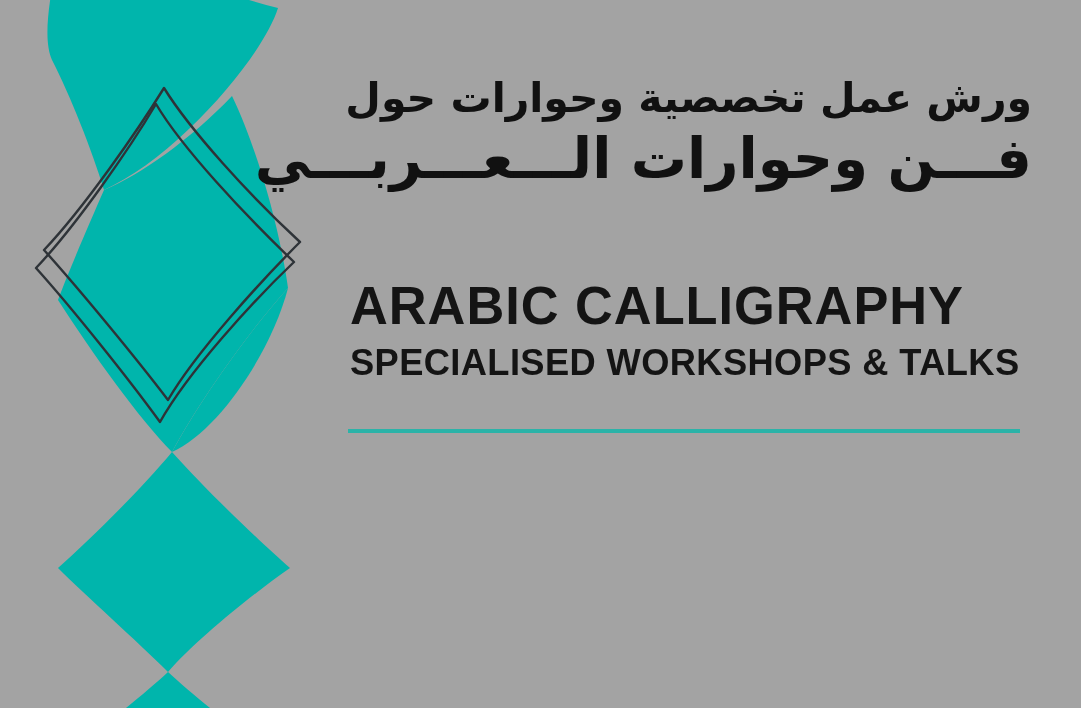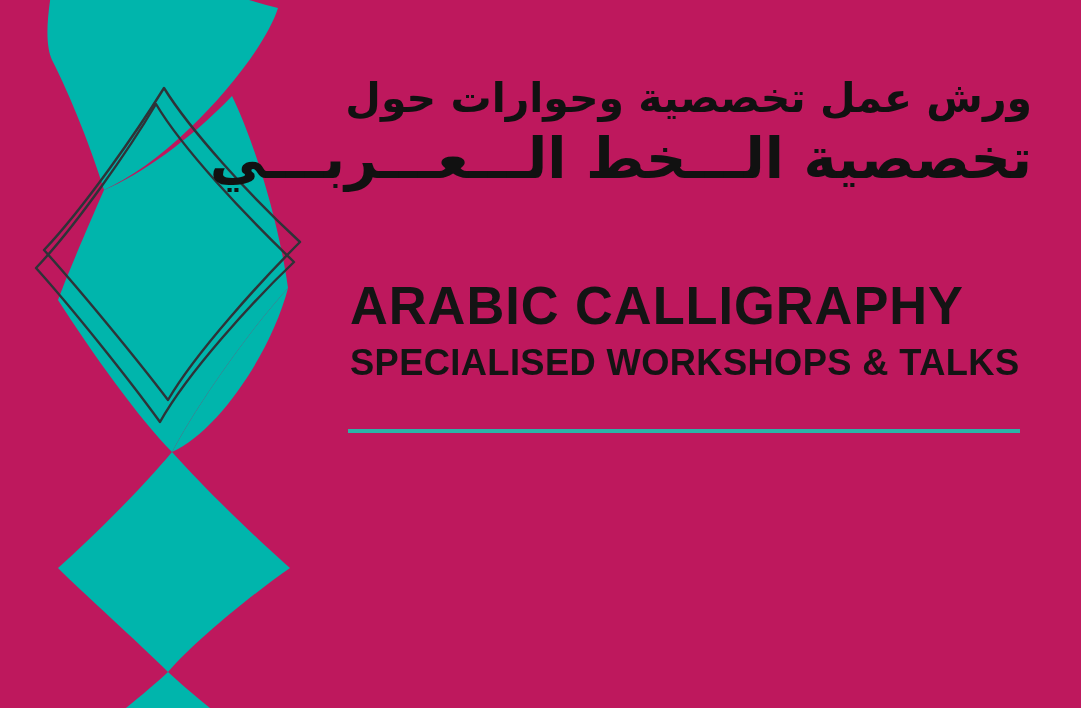--- a/index.html
+++ b/index.html
@@ -7,21 +7,21 @@
     padding: 0;
     background: #ffffff;
   }
   body {
     font-family: "Liberation Sans", sans-serif;
   }
   #poster {
     position: relative;
     width: 1081px;
     height: 708px;
-    background: #be185d;
+    background: #a3a3a3;
     overflow: hidden;
   }
 
   
   #graphic {
     position: absolute;
     left: 0;
     top: 0;
     width: 330px;
     height: 708px;
@@ -159,21 +159,21 @@
                  C 128,378 72,308 36,268
                  C 76,226 130,148 156,104 Z"></path>
       </g>
     </svg>
   </div>
 
   <div id="content">
 
     <div class="arabic-block">
       <div class="arabic-line-1">ورش عمل تخصصية وحوارات حول</div>
-      <div class="arabic-line-2">تخصصية الـــخط الـــعـــربـــي</div>
+      <div class="arabic-line-2">فـــن وحوارات الـــعـــربـــي</div>
     </div>
 
     <div class="latin-title">ARABIC CALLIGRAPHY</div>
 
     <div class="latin-subtitle">SPECIALISED WORKSHOPS &amp; TALKS</div>
 
     <div class="rule"></div>
   </div>
 
 </div>

